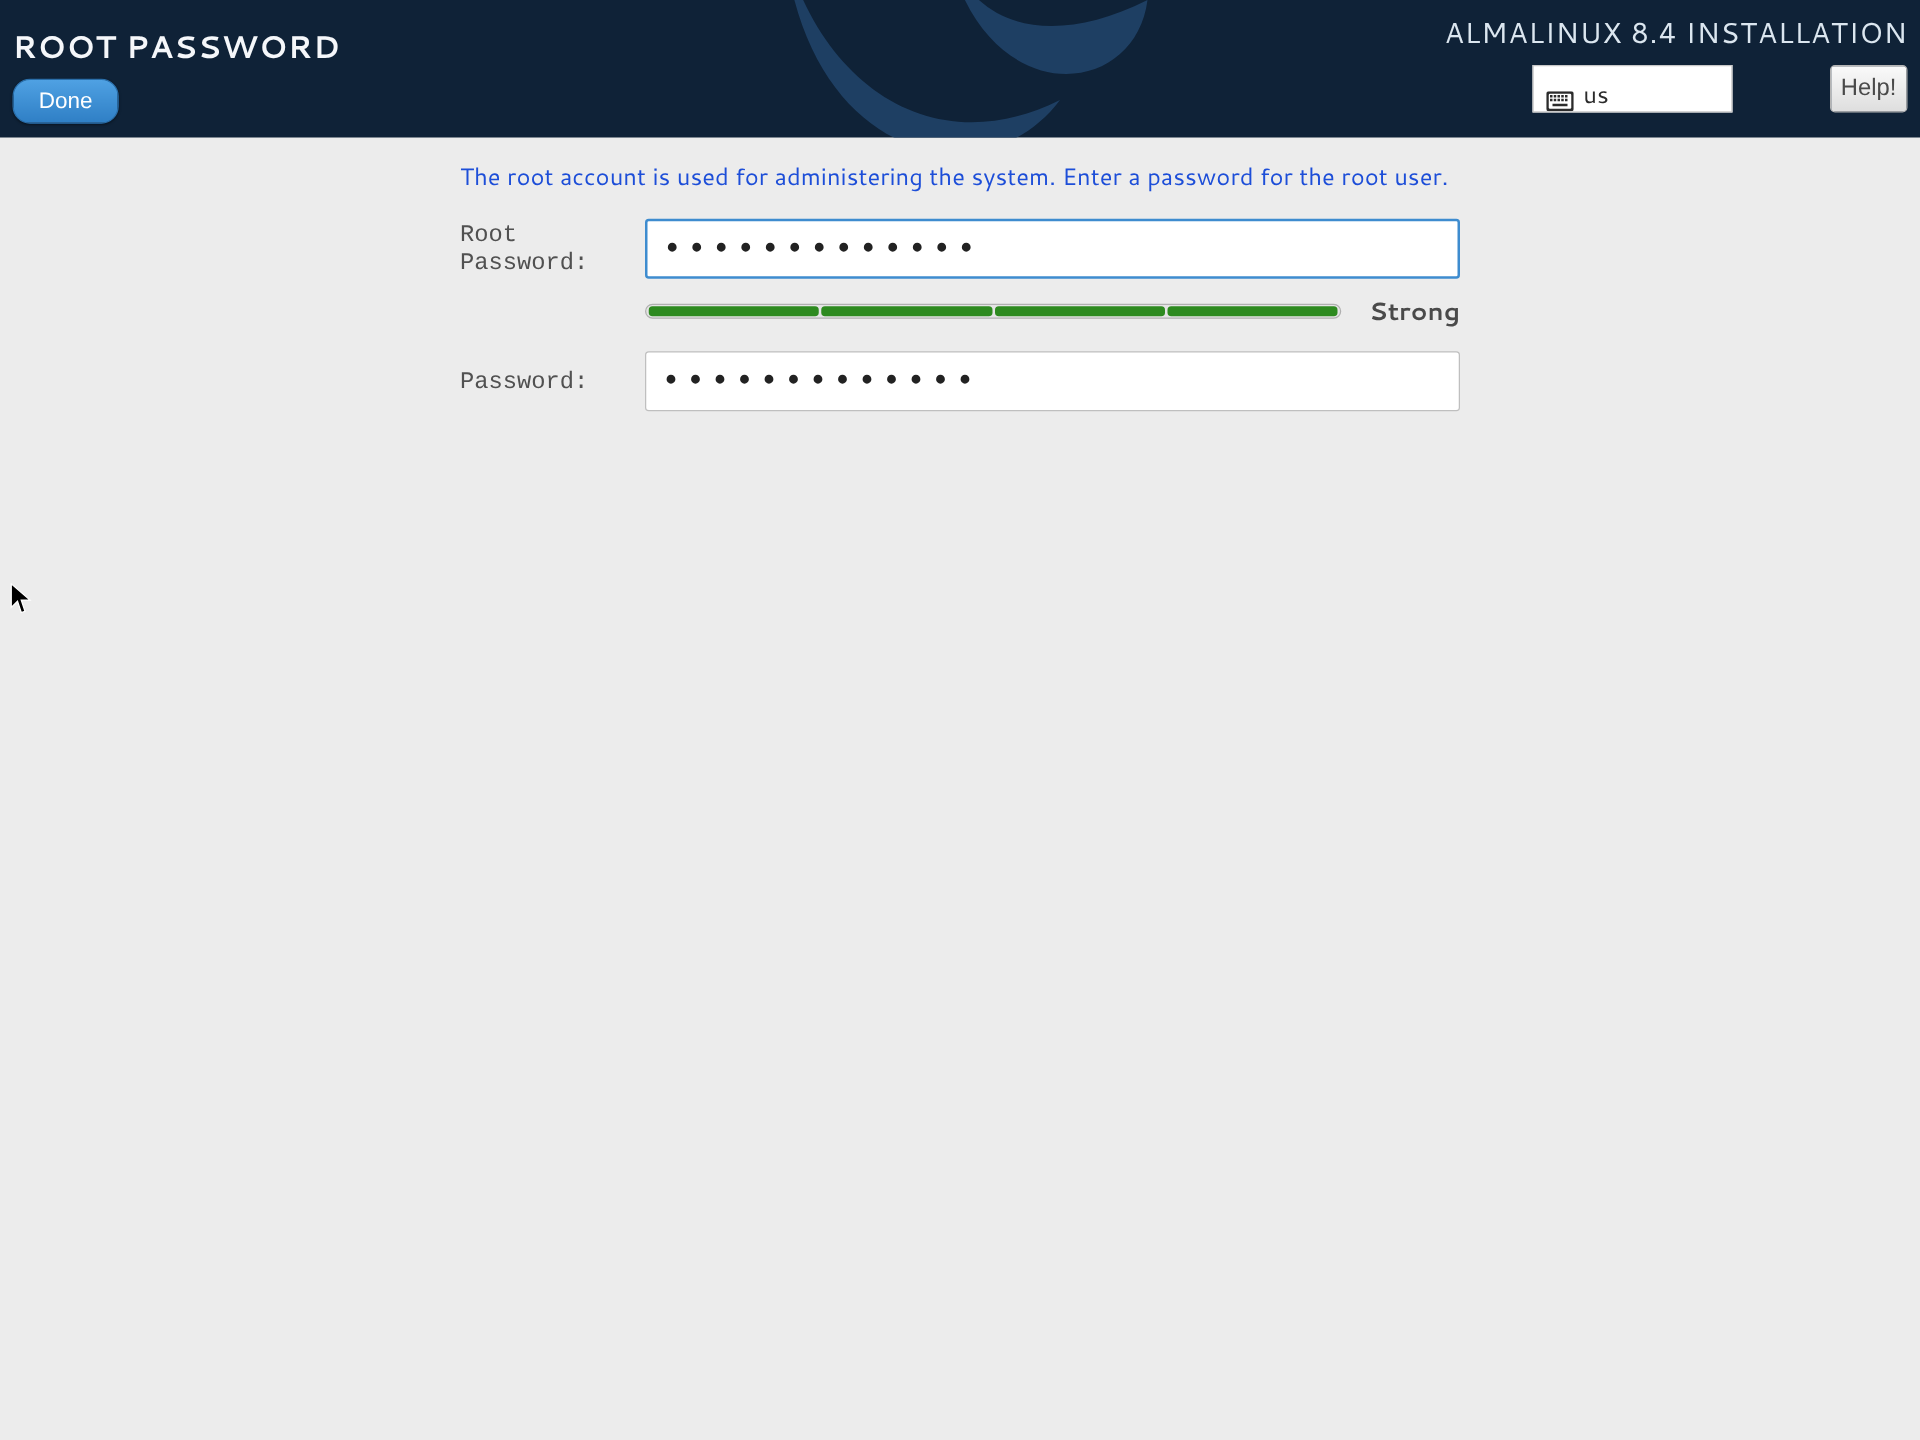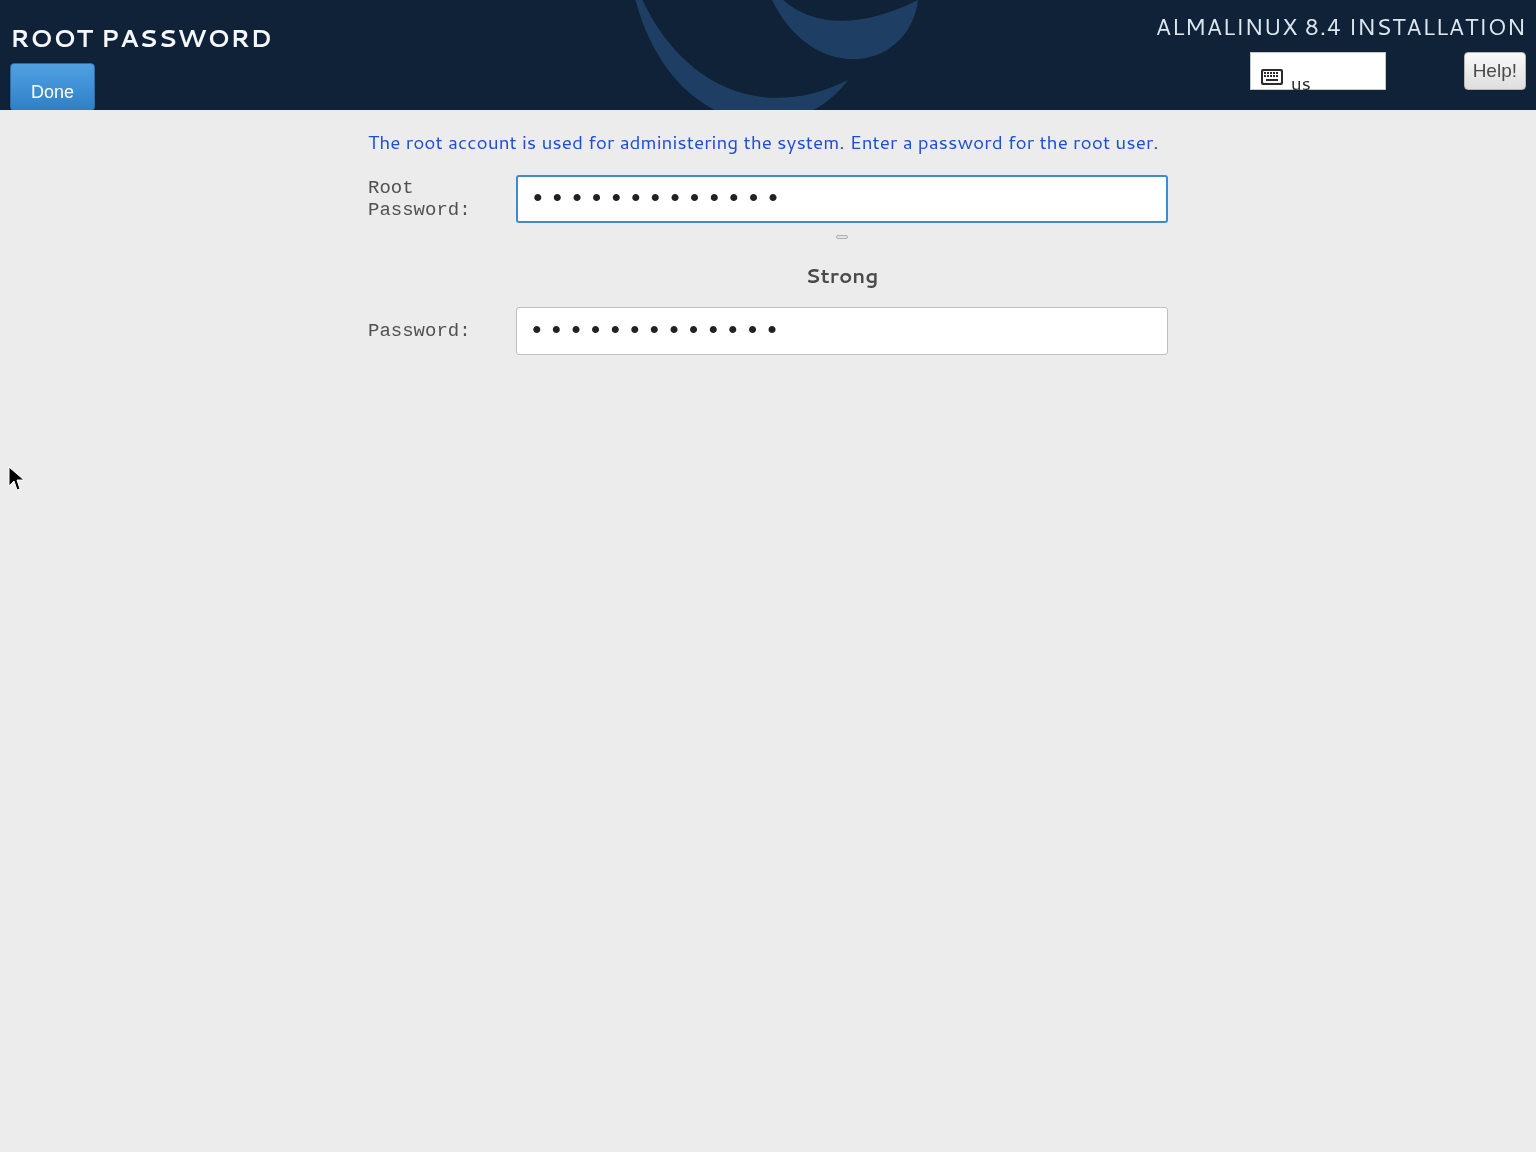--- a/index.html
+++ b/index.html
@@ -37,26 +37,26 @@
   }
   .page-title {
     font-size: 25px;
     font-weight: 600;
     letter-spacing: .5px;
     color: #f5f7fa;
   }
   .done-btn {
     display: inline-block;
     margin-top: 8px;
-    padding: 18px 20px 7px;
+    padding: 6px 20px 7px;
     font-size: 18px;
     color: #ffffff;
     background: linear-gradient(to bottom, #4fa1e3, #2f7fc5);
     border: 1px solid #2a6ea9;
-    border-radius: 4px;
+    border-radius: 14px;
     box-shadow: 0 1px 2px rgba(0,0,0,.4);
     cursor: pointer;
   }
   .header-right {
     position: absolute;
     right: 10px;
     top: 10px;
     text-align: right;
   }
   .installer-title {
@@ -68,26 +68,26 @@
   }
   .header-right-row {
     display: flex;
     justify-content: flex-end;
     align-items: center;
     gap: 78px;
     margin-top: 10px;
   }
   .kb-indicator {
     display: flex;
-    align-items: flex-start;
+    align-items: flex-end;
     gap: 8px;
     background: #ffffff;
     height: 38px;
-    padding: 16px 10px;
-    width: 136px;
+    padding: 0 10px;
+    width: 160px;
     color: #2b2b2b;
     font-size: 19px;
     border: 1px solid #c7c7c7;
   }
   .kb-icon svg { display: block; }
   .help-btn {
     height: 38px;
     padding: 0 8px;
     font-size: 19px;
     color: #4a4a4a;
@@ -134,21 +134,20 @@
     background: #ffffff;
   }
   .text-input.focused {
     border: 2px solid #3e8ccf;
   }
   .strength-row {
     display: flex;
     align-items: center;
     gap: 22px;
     margin: 12px 0 18px 148px;
-    flex-direction: column;
   }
   .strength-track {
     flex: 1;
     display: flex;
     gap: 2px;
     height: 12px;
     border: 1px solid #b0b0b0;
     border-radius: 6px;
     padding: 1px 2px;
     background: #e4e4e4;

